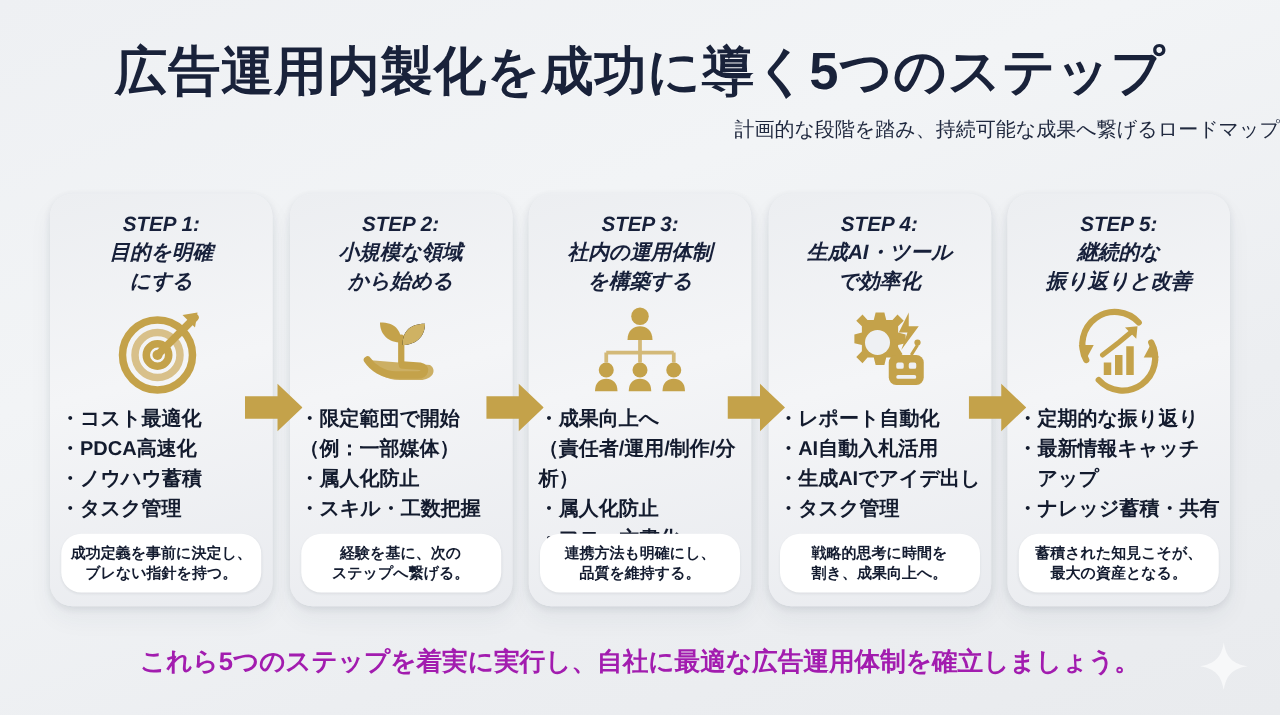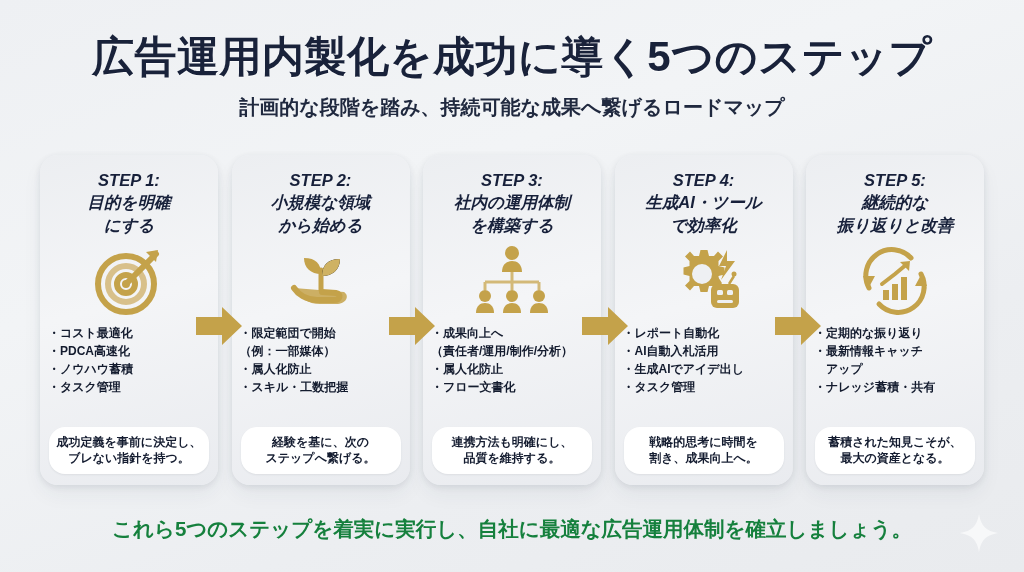--- a/index.html
+++ b/index.html
@@ -19,23 +19,24 @@
   .title {
     font-size: 42px;
     font-weight: 800;
     letter-spacing: 0.5px;
     color: #19223a;
     line-height: 1.1;
     text-shadow: 0 1px 0 rgba(255,255,255,.6);
   }
   .subtitle {
     margin-top: 14px;
-    font-size: 20px;
-    font-weight: 700;
+    font-size: 16px;
+    font-weight: 400;
     color: #20293f;
+    text-align: right;
   }
 
   
   .steps {
     position: absolute;
     top: 155px; left: 40px;
     width: 944px; height: 330px;
     display: flex;
     justify-content: space-between;
   }
@@ -65,21 +66,21 @@
   .icon-wrap {
     height: 78px;
     margin-top: 6px;
     display: flex; align-items: center; justify-content: center;
   }
   .icon-wrap svg { display: block; }
   .bullets {
     margin: 4px 0 0 0;
     padding: 0 2px;
     list-style: none;
-    font-size: 12px;
+    font-size: 16px;
     font-weight: 700;
     line-height: 1.5;
     color: #131b2e;
     width: 100%;
     box-sizing: border-box;
   }
   .bullets li { white-space: pre-line; }
   .note {
     position: absolute;
     bottom: 11px;
@@ -106,21 +107,21 @@
   .arrow svg { display: block; }
 
   
   .footer-text {
     position: absolute;
     left: 0; right: 0;
     top: 515px;
     text-align: center;
     font-size: 20.5px;
     font-weight: 800;
-    color: #15803d;
+    color: #a21caf;
   }
   .sparkle {
     position: absolute;
     left: 958px; top: 512px;
     width: 42px; height: 42px;
     opacity: .85;
   }
 </style>
 </head>
 <body>

